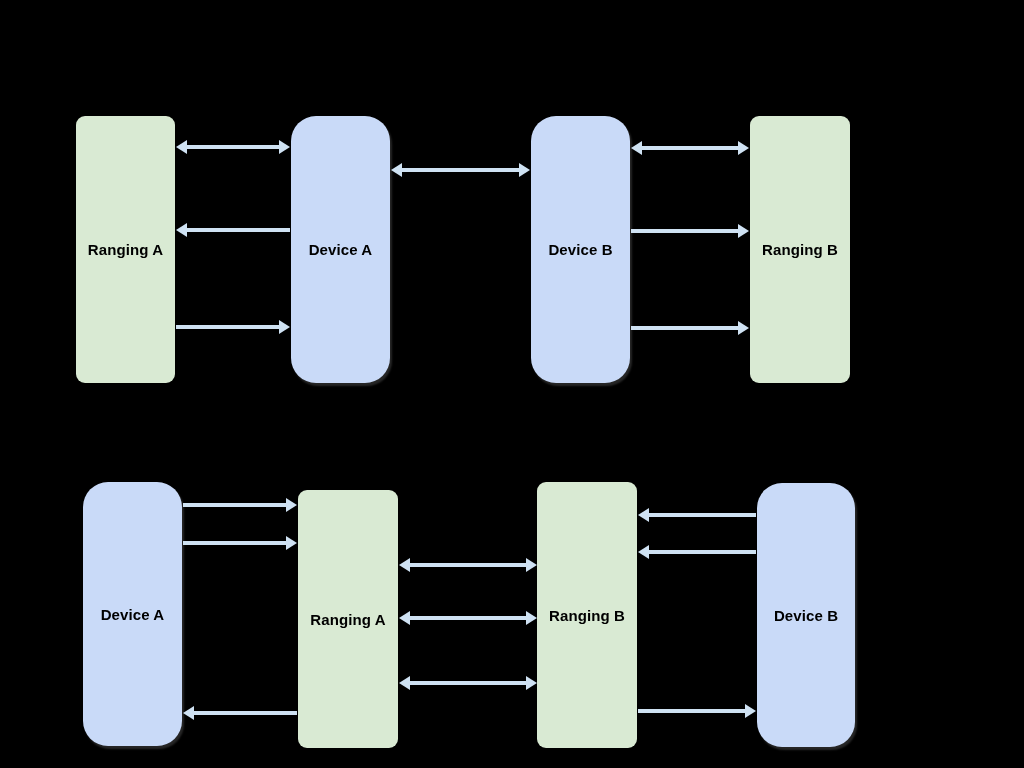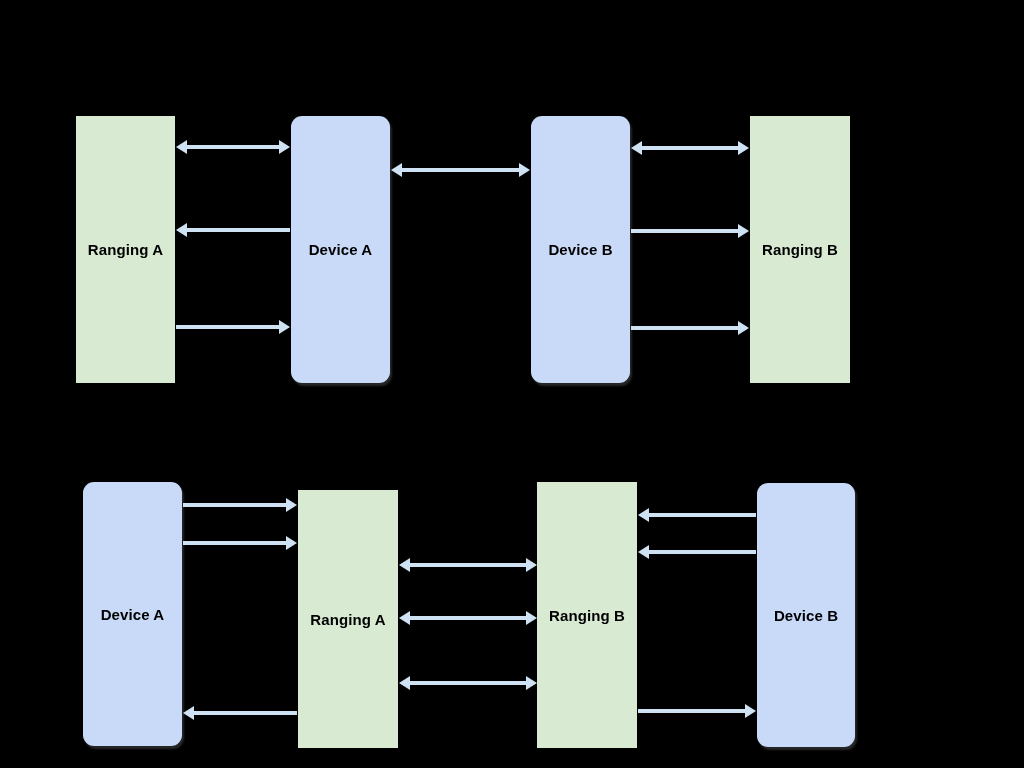--- a/index.html
+++ b/index.html
@@ -16,29 +16,30 @@
     background:var(--canvas-bg);
     overflow:hidden;
     font-family:"Liberation Sans", sans-serif;
   }
   .flow{position:absolute;inset:0;}
   .box{
     position:absolute;
     display:flex;align-items:center;justify-content:center;
     box-sizing:border-box;
     text-align:center;
+    border-radius:9px;
   }
   .box .label{
     font-size:15px;font-weight:700;color:var(--label-color);
     letter-spacing:0.1px;
   }
   .box.ranging{background:var(--ranging-fill);}
   .box.device{
     background:var(--device-fill);
-    border-radius:11px;
+    border-radius:25px;
     box-shadow:2px 3px 2px rgba(70,70,70,0.55);
   }
   .arrow{position:absolute;height:14px;}
   .arrow .line{
     position:absolute;top:5px;left:0;right:0;height:4px;
     background:var(--arrow-color);
   }
   .arrow.dual .line{left:9px;right:9px;}
   .arrow.to-left .line{left:9px;}
   .arrow.to-right .line{right:9px;}

